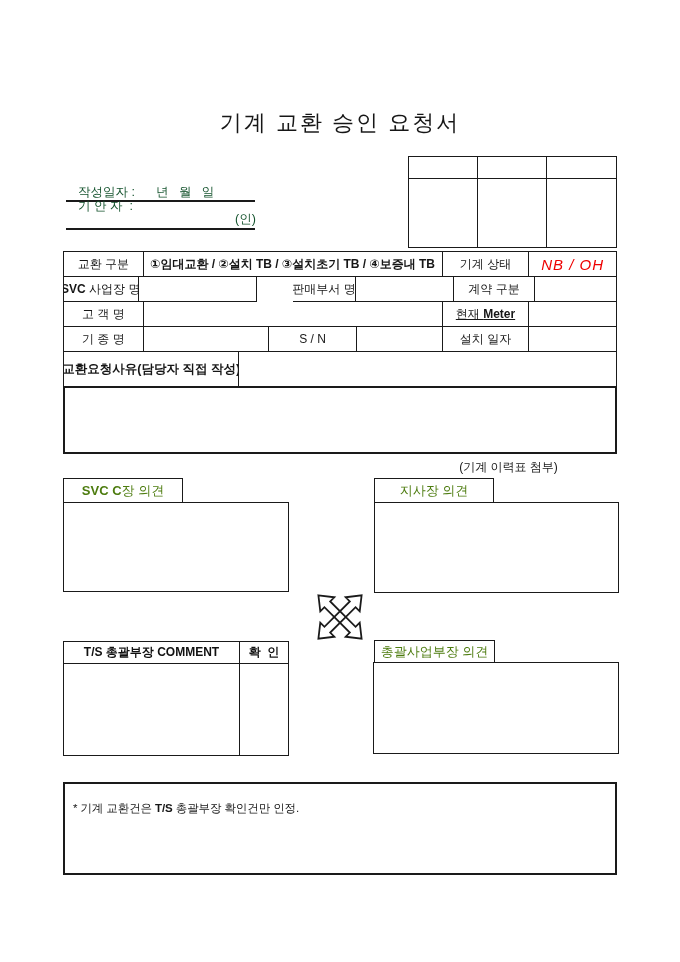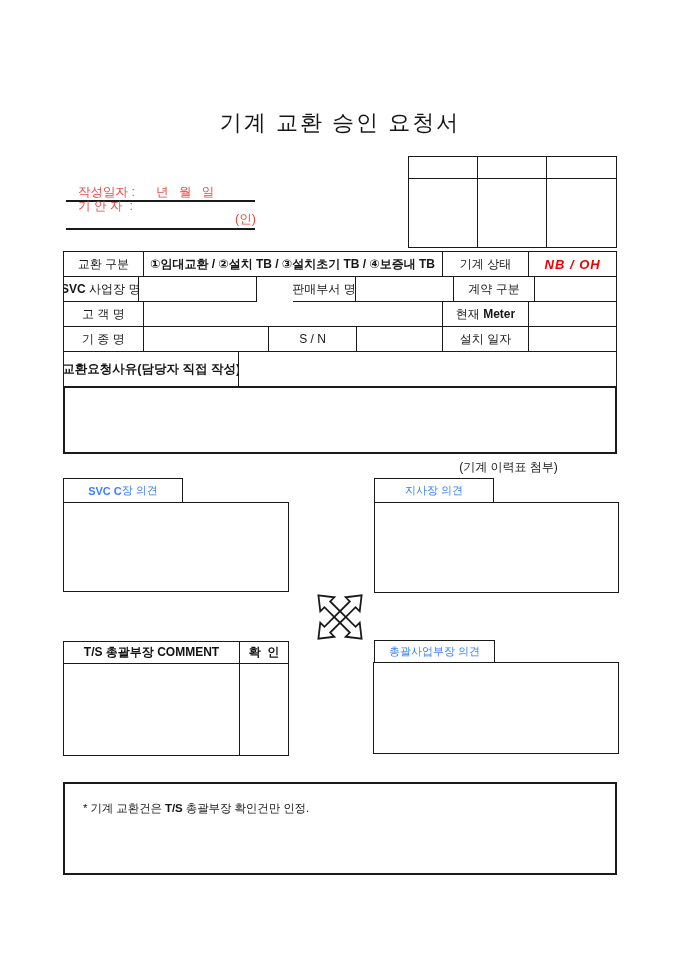--- a/index.html
+++ b/index.html
@@ -7,21 +7,21 @@
     position:relative;width:680px;height:962px;background:#ffffff;
     font-family:"Liberation Sans","DejaVu Sans",sans-serif;color:#111;
     overflow:hidden;
   }
   .abs{position:absolute;box-sizing:border-box;}
   .b{font-weight:bold;}
   #form-title{
     left:0;top:108px;width:680px;text-align:center;
     font-size:22px;letter-spacing:2px;color:#161616;
   }
-  .meta-text{font-size:12.5px;color:#ef4444;white-space:pre;text-align:right;}
+  .meta-text{font-size:12.5px;color:#14532d;white-space:pre;text-align:right;}
   .uline{background:#1a1a1a;height:1.5px;}
   
   #approval-table{
     left:408px;top:156px;width:209px;height:92px;
     border:1.5px solid #1a1a1a;display:grid;
     grid-template-columns:1fr 1fr 1fr;grid-template-rows:22px 1fr;
   }
   #approval-table .acell{border-right:1.5px solid #1a1a1a;box-sizing:border-box;}
   #approval-table .acell.lastcol{border-right:none;}
   #approval-table .acell.hdr{border-bottom:1.5px solid #1a1a1a;}
@@ -32,49 +32,49 @@
   }
   .trow{display:flex;height:25px;}
   .trow.tall{height:35px;}
   .tcell{
     box-sizing:border-box;border-right:1.5px solid #1a1a1a;border-bottom:1.5px solid #1a1a1a;
     display:flex;align-items:center;justify-content:center;
     font-size:12px;white-space:nowrap;overflow:hidden;color:#161616;
   }
   .tcell.last{border-right:none;}
   .trow.tall .tcell{border-bottom:none;}
-  .red-italic{color:#ee0000;font-weight:bold;font-style:italic;font-size:13px;letter-spacing:1px;}
+  .red-italic{color:#ee0000;font-weight:normal;font-style:italic;font-size:15px;letter-spacing:1px;}
   #reason-box{left:63px;top:386px;width:554px;height:68px;border:2px solid #1a1a1a;}
   #attach-note{left:400px;top:459px;width:217px;text-align:center;font-size:12px;color:#161616;}
   
   .tab{
     border:1.5px solid #1a1a1a;border-bottom:none;
     display:flex;align-items:center;justify-content:center;
-    font-size:11px;white-space:nowrap;overflow:hidden;background:#fff;color:#3b82f6;
+    font-size:13px;white-space:nowrap;overflow:hidden;background:#fff;color:#4d7c0f;
   }
   .obody{border:1.5px solid #1a1a1a;background:#fff;}
   #svc-tab{left:63px;top:478px;width:120px;height:24px;}
   #svc-body{left:63px;top:502px;width:226px;height:90px;}
   #branch-tab{left:374px;top:478px;width:120px;height:24px;}
   #branch-body{left:374px;top:502px;width:245px;height:91px;}
   #ts-box{left:63px;top:641px;width:226px;height:115px;border:1.5px solid #1a1a1a;display:flex;flex-direction:column;}
   #ts-header{height:22px;display:flex;border-bottom:1.5px solid #1a1a1a;box-sizing:border-box;flex:0 0 auto;}
   #ts-header .hc1{width:176px;border-right:1.5px solid #1a1a1a;box-sizing:border-box;display:flex;align-items:center;justify-content:center;font-size:12px;white-space:nowrap;overflow:hidden;}
   #ts-header .hc2{flex:1;display:flex;align-items:center;justify-content:center;font-size:12px;white-space:pre;}
   #ts-body{flex:1;display:flex;}
   #ts-body .bc1{width:176px;border-right:1.5px solid #1a1a1a;box-sizing:border-box;}
   #ts-body .bc2{flex:1;}
   #div-tab{left:374px;top:640px;width:121px;height:22px;}
   #div-body{left:373px;top:662px;width:246px;height:92px;}
   
   #ornament{left:313px;top:590px;width:54px;height:54px;}
   
   #notes-box{
     left:63px;top:782px;width:554px;height:93px;border:2px solid #1a1a1a;
-    padding:17px 10px 0 18px;
+    padding:17px 10px 0 8px;
   }
   .note-line{font-size:11.5px;color:#161616;white-space:nowrap;overflow:hidden;margin-bottom:14px;letter-spacing:-0.1px;}
 </style>
 </head>
 <body>
 
 <div id="page">
 
   <div id="form-title" class="abs">기계 교환 승인 요청서</div>
 
@@ -111,21 +111,21 @@
       <div class="tcell" style="width:127px;"></div>
       <div class="tcell" style="width:68px;margin-left:36px;">판매부서 명</div>
       <div class="tcell" style="width:105px;"></div>
       <div class="tcell" style="width:87px;">계약 구분</div>
       <div class="tcell last" style="width:87px;"></div>
     </div>
 
     <div class="trow">
       <div class="tcell" style="width:80px;">고 객 명</div>
       <div class="tcell" style="width:300px;"></div>
-      <div class="tcell" style="width:87px;">
+      <div class="tcell" style="width:87px;text-decoration:underline;">
           <span style="white-space:pre;">현재 </span>
           <span class="b">Meter</span>
         </div>
       <div class="tcell last" style="width:87px;"></div>
     </div>
 
     <div class="trow">
       <div class="tcell" style="width:80px;">기 종 명</div>
       <div class="tcell" style="width:126px;"></div>
       <div class="tcell" style="width:88px;">S / N</div>

